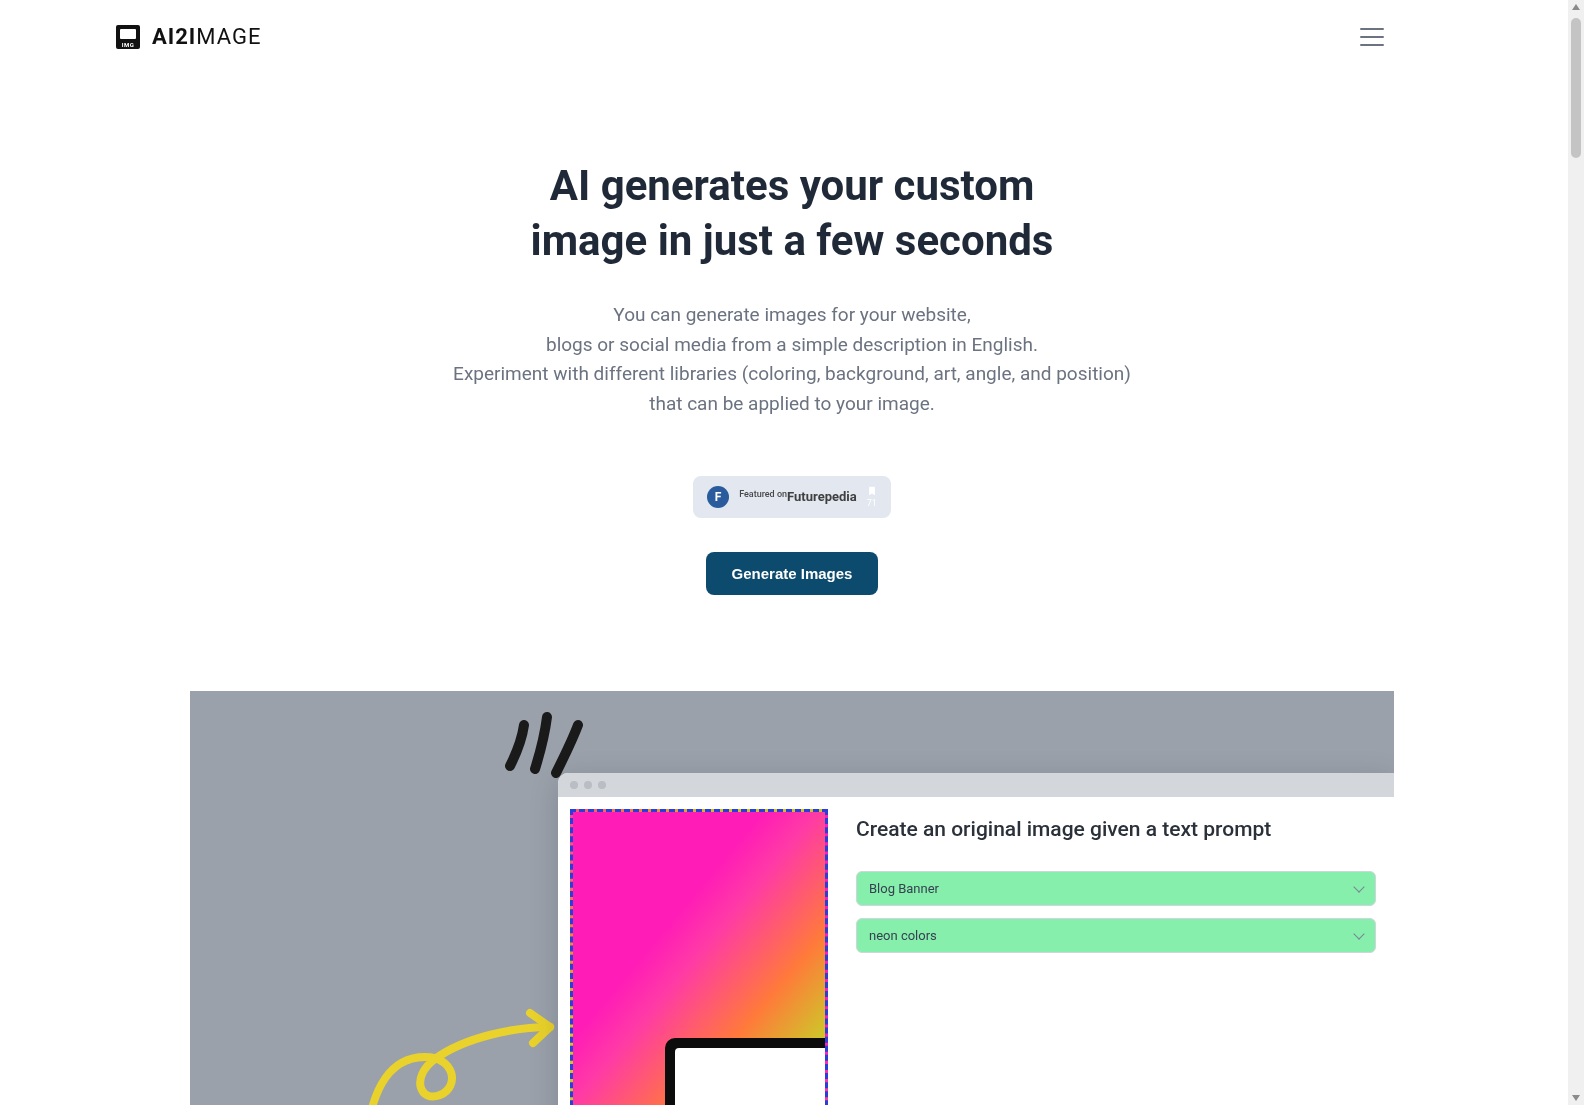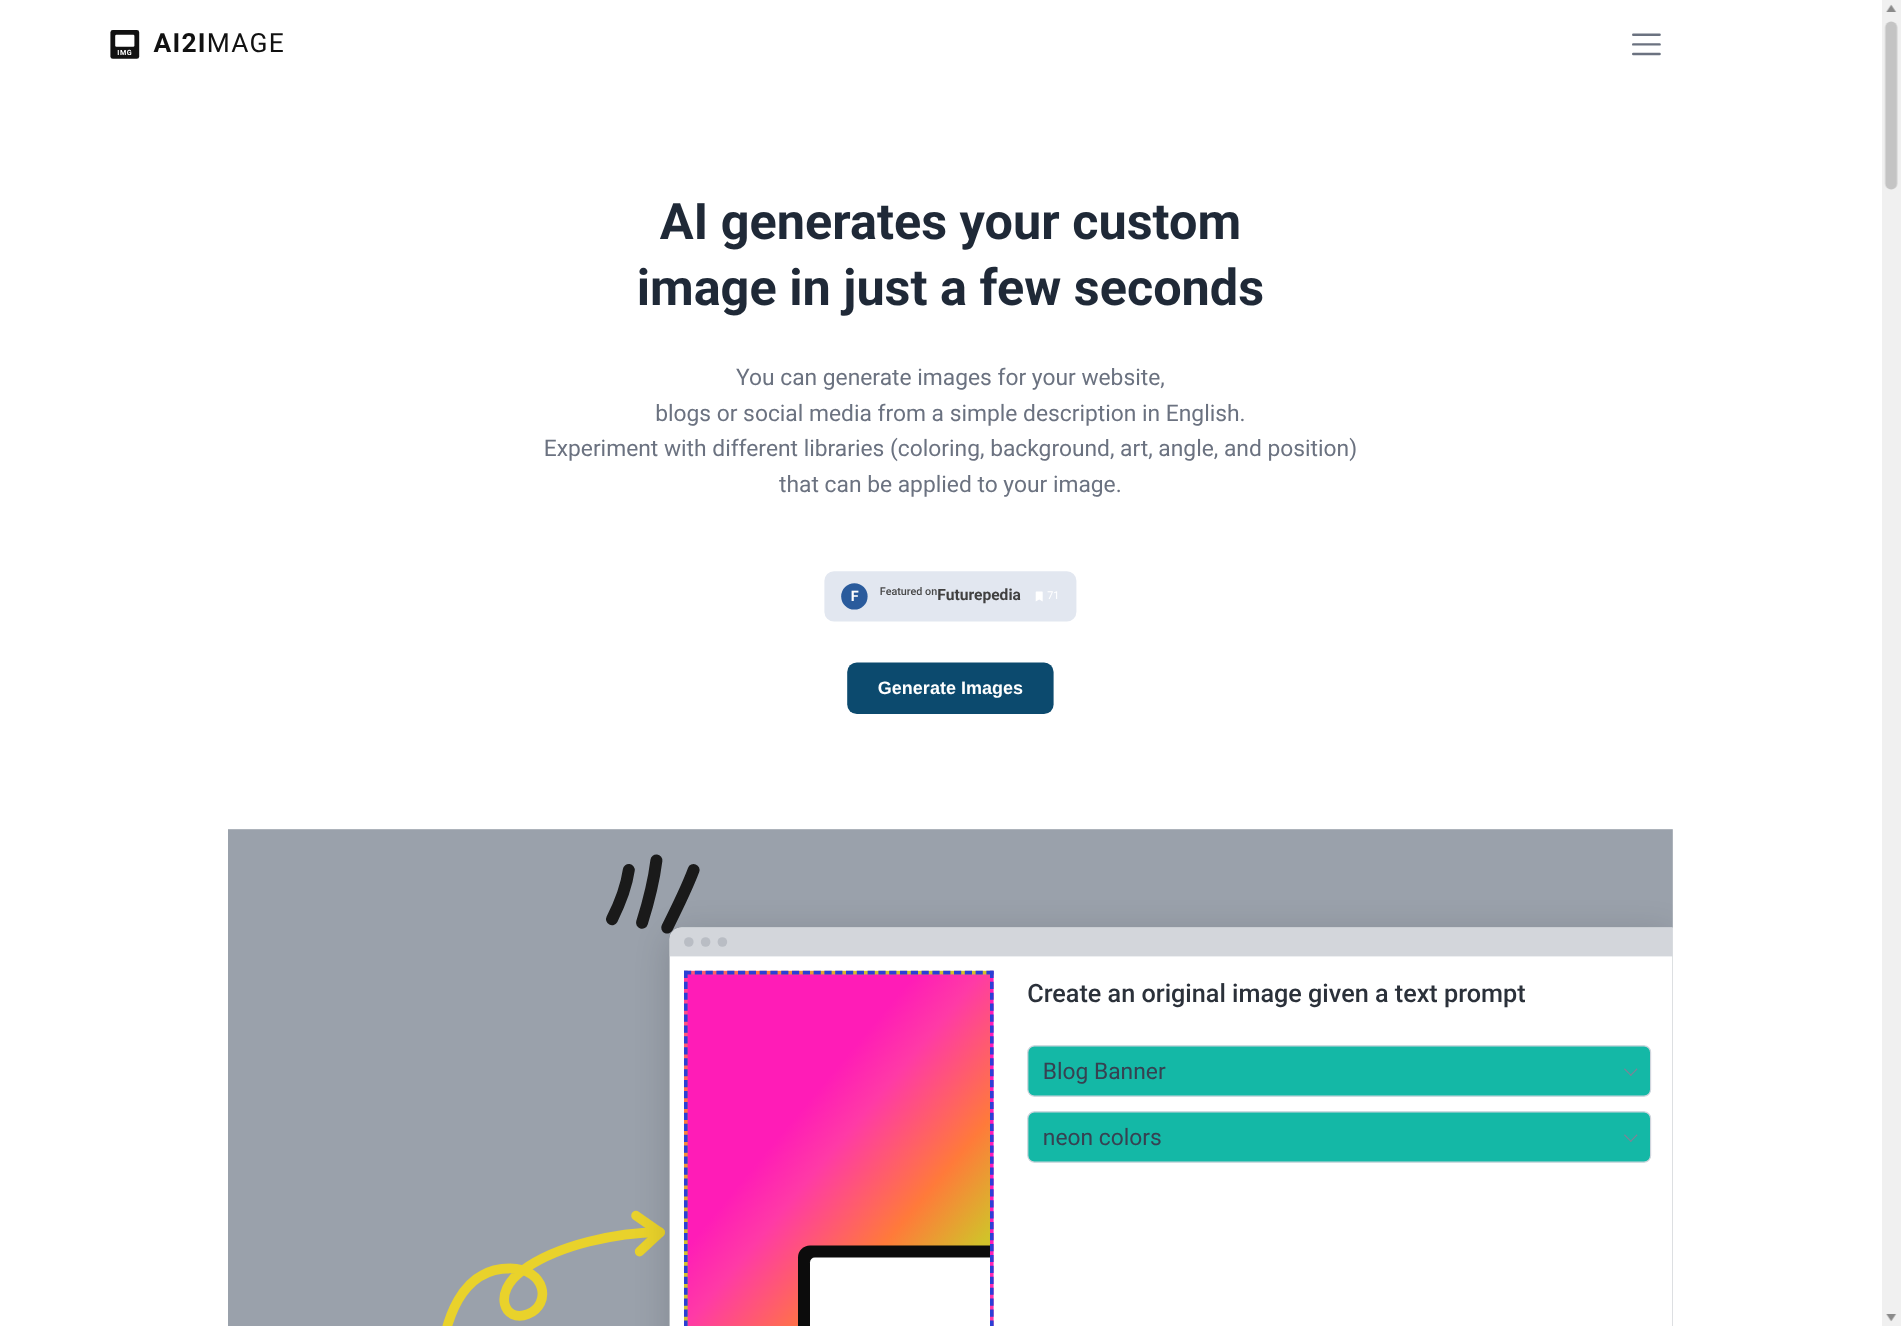--- a/index.html
+++ b/index.html
@@ -9,21 +9,21 @@
     color: #1f2937;
     width: 1584px;
     overflow-x: hidden;
   }
 
   
   .header {
     display: flex;
     align-items: center;
     justify-content: space-between;
-    padding: 24px 200px 24px 92px;
+    padding: 24px 200px 24px 116px;
   }
   .logo-group {
     display: flex;
     align-items: center;
     gap: 12px;
   }
   .logo-box {
     width: 24px;
     height: 24px;
     background: #111111;
@@ -117,21 +117,21 @@
     font-size: 12px;
     font-weight: 700;
     display: flex; align-items: center; justify-content: center;
   }
   .badge-text { display: flex; flex-direction: row; color: #404040; }
   .badge-top { font-size: 9px; font-weight: 500; opacity: 0.95; }
   .badge-bottom { font-size: 13px; font-weight: 700; }
   .badge-right {
     margin-left: auto;
     display: flex;
-    flex-direction: row;
+    flex-direction: column;
     align-items: center;
     color: #ffffff;
     font-size: 9px;
     gap: 2px;
   }
   .badge-right svg { display: block; }
 
   .cta-wrap {
     margin: 34px auto 0;
     display: flex;
@@ -237,23 +237,23 @@
     font-weight: 500;
     color: #2b313a;
     line-height: 1.35;
     margin-bottom: 28px;
   }
   .mock-select {
     width: 100%;
     border: 1px solid #d0d5dd;
     border-radius: 6px;
     padding: 9px 12px;
-    font-size: 19px;
+    font-size: 13px;
     color: #374151;
-    background: #14b8a6;
+    background: #86efac;
     margin-bottom: 12px;
     display: flex;
     justify-content: space-between;
     align-items: center;
   }
   .chev {
     width: 8px; height: 8px;
     border-right: 1.5px solid #7b8597;
     border-bottom: 1.5px solid #7b8597;
     transform: rotate(45deg);

